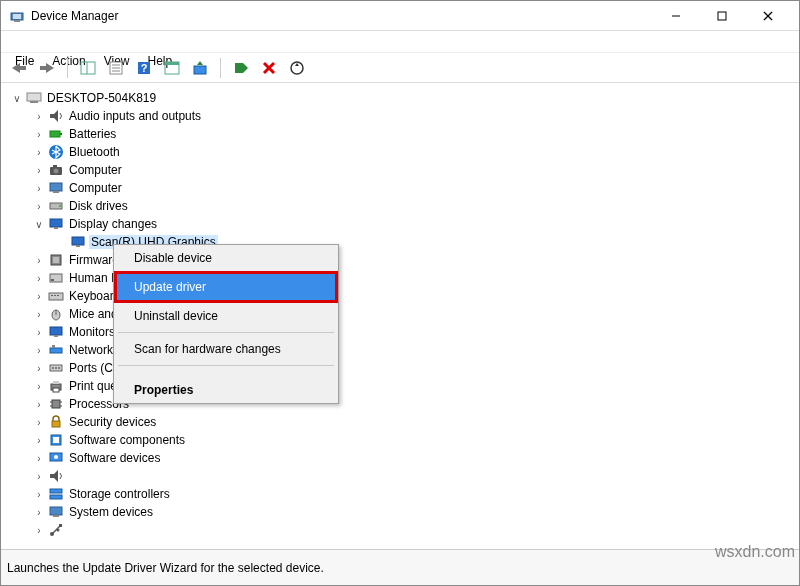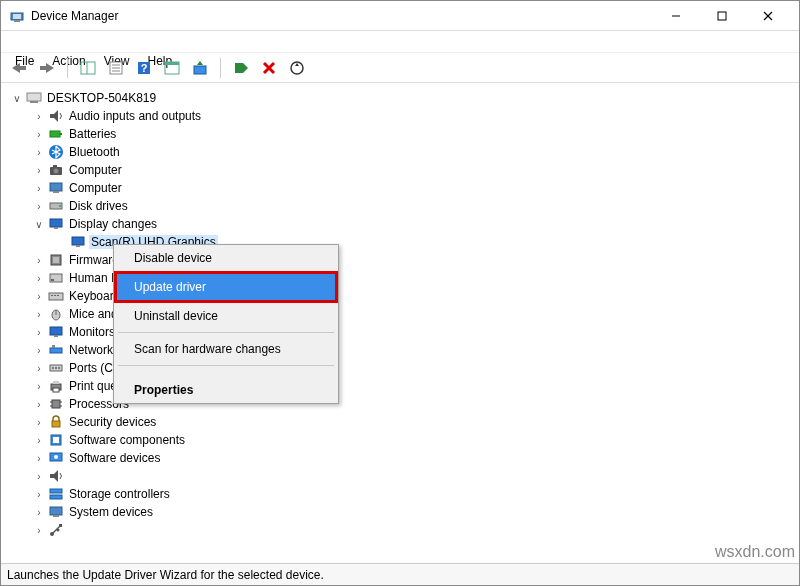--- a/index.html
+++ b/index.html
@@ -20,21 +20,21 @@
 .tree-row { display: flex; align-items: center; height: 18px; padding: 0 2px; gap: 3px; white-space: nowrap; }
 .tree-row .expander { width: 12px; height: 12px; display: inline-flex; align-items: center; justify-content: center; color: #555; font-size: 10px; }
 .tree-row .dev-icon { width: 16px; height: 16px; display: inline-flex; align-items: center; justify-content: center; }
 .tree-row .label { padding: 0 2px; }
 .tree-row.selected .label { background: #cfe7ff; }
 .context-menu { position: absolute; background: #f0f0f0; border: 1px solid #a0a0a0; box-shadow: 2px 2px 4px rgba(0,0,0,0.25); width: 226px; }
 .context-menu .ctx-item { height: 26px; display: flex; align-items: center; padding: 0 20px; font-size: 12px; }
 .context-menu .ctx-item.highlight { background: #3a8de8; color: #fff; border: 3px solid #d90000; height: 32px; padding: 0 17px; }
 .context-menu .ctx-item.bold { font-weight: bold; margin-top: 11px; }
 .context-menu .ctx-sep { height: 1px; background: #c8c8c8; margin: 3px 4px; }
-.statusbar { position: absolute; left: 0; right: 0; bottom: 0; height: 22px; border-top: 1px solid #ccc; display: flex; align-items: center; padding: 0 6px; font-size: 12px; background: #f7f7f7; }
+.statusbar { position: absolute; left: 0; right: 0; bottom: 0; height: 36px; border-top: 1px solid #ccc; display: flex; align-items: center; padding: 0 6px; font-size: 12px; background: #f7f7f7; }
 .watermark { position: absolute; right: 4px; bottom: 24px; font-size: 16px; color: #888; }
 </style>
 </head>
 <body>
 
 <div class="titlebar">
   <span class="app-icon">
     <svg viewBox="0 0 16 16" width="16" height="16">
         <rect x="2" y="5" width="12" height="7" fill="#4a88c7" stroke="#2a5a8a"></rect>
         <rect x="5" y="12" width="6" height="2" fill="#888"></rect>

